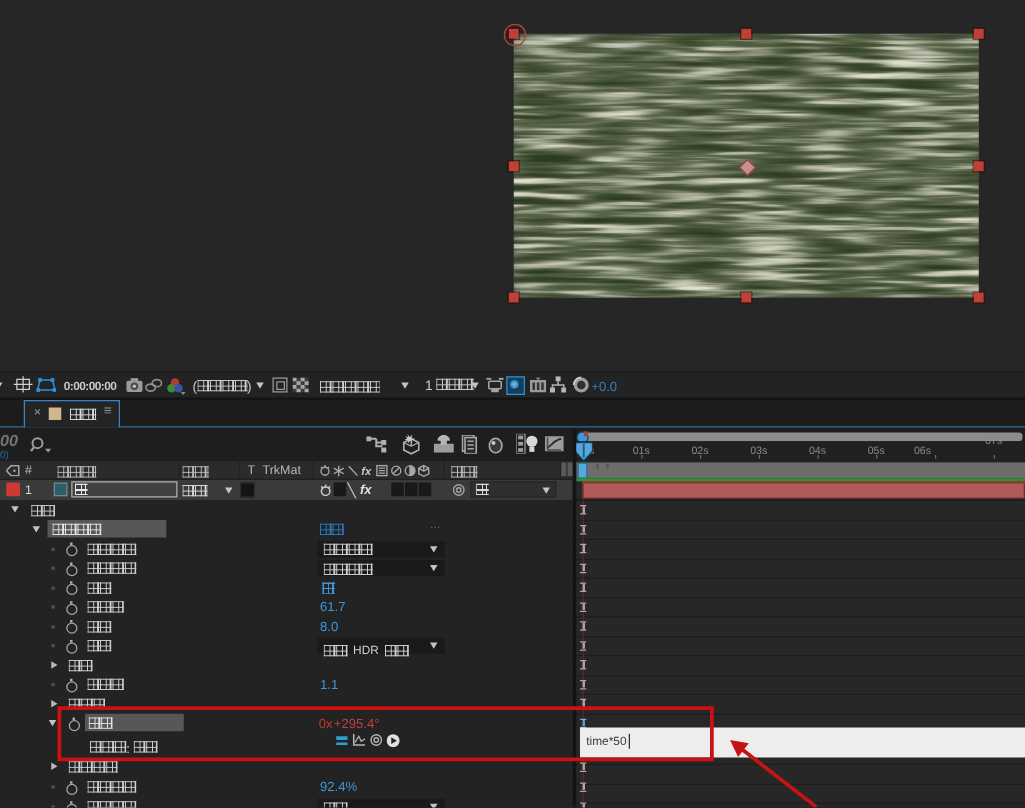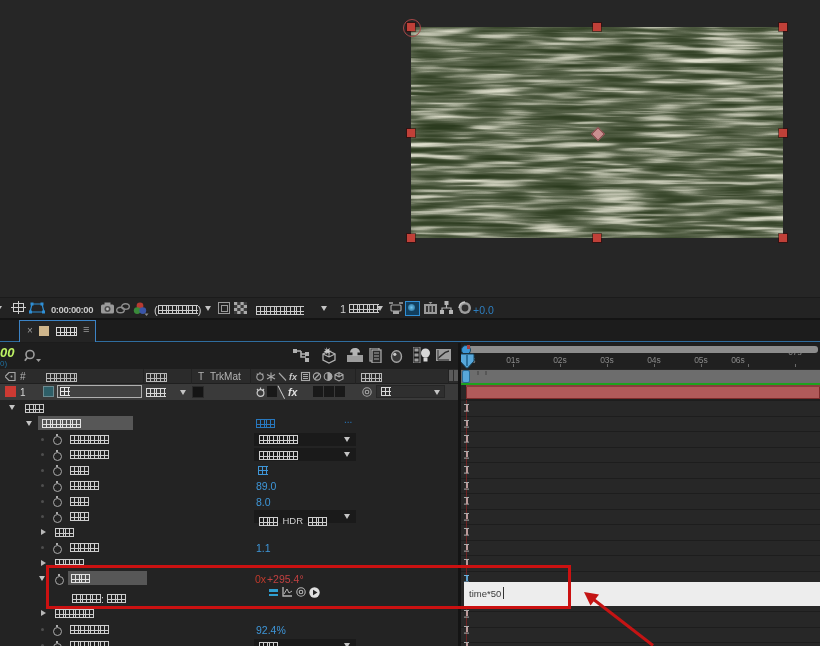--- a/index.html
+++ b/index.html
@@ -135,21 +135,21 @@
 <div class="a" style="left:0;top:319px;width:820px;height:24px;background:#1c1c1c"></div>
 <div class="a" style="left:0;top:318px;width:820px;height:2px;background:#141414"></div>
 <div class="a" style="left:0;top:341px;width:820px;height:1px;background:#2f6d9f"></div>
 <div class="a" style="left:19px;top:320px;width:77px;height:22px;background:#242424;border:1px solid #3c83c5;border-bottom:none;box-sizing:border-box"></div>
 <div class="a" style="left:27px;top:325px;color:#9a9a9a;font-size:10px">×</div>
 <div class="a" style="left:39px;top:326px;width:10px;height:10px;background:#cfb68c"></div>
 <div class="a cj" style="left:56px;top:327px;width:21px;color:#d8d8d8"></div>
 <div class="a" style="left:83px;top:323px;color:#9a9a9a;font-size:11px">≡</div>
 
 <div id="searchrow" class="a" style="left:0;top:343px;width:458px;height:26px;background:#1e1e1e">
- <div class="a" style="left:0;top:2px;color:#bef264;font-size:13px;font-weight:bold;font-style:italic">00</div>
+ <div class="a" style="left:0;top:2px;color:#737373;font-size:13px;font-weight:bold;font-style:italic">00</div>
  <div class="a" style="left:0;top:16px;color:#1f6f9f;font-size:8px">0)</div>
  <svg class="a" style="left:24px;top:6px" width="18" height="14">
       <circle cx="6" cy="5.5" r="4" fill="none" stroke="#9d9d9d" stroke-width="1.6"></circle>
       <line x1="3.2" y1="8.8" x2="0.8" y2="11.8" stroke="#9d9d9d" stroke-width="1.8"></line>
       <polygon points="12,10 17,10 14.5,13" fill="#9d9d9d"></polygon>
     </svg>
  <svg class="a" style="left:293px;top:6px" width="19" height="14">
       <path d="M2,2 L8,2 M8,2 L8,8 L13,8 M8,5 L13,5" stroke="#b0b0b0" stroke-width="1.6" fill="none"></path>
       <rect x="0" y="0" width="4" height="4" fill="#b0b0b0"></rect>
       <rect x="12" y="3" width="4" height="4" fill="#b0b0b0"></rect>
@@ -279,21 +279,21 @@
     </div>
 
  <div class="a" style="left:41px;top:68.5px;width:3px;height:3px;border-radius:50%;background:#4e4e4e"></div>
  <div class="sw" style="left:53px;top:67px"></div>
  <div class="a cj" style="left:70px;top:65.5px;width:19px;color:#cecece"></div>
  <div class="a cj" style="left:258px;top:65.5px;width:10px;color:#3e96d8"></div>
 
  <div class="a" style="left:41px;top:84px;width:3px;height:3px;border-radius:50%;background:#4e4e4e"></div>
  <div class="sw" style="left:53px;top:82.5px"></div>
  <div class="a cj" style="left:70px;top:81px;width:29px;color:#cecece"></div>
- <div class="a val" style="left:256px;top:80px">89.0</div>
+ <div class="a val" style="left:256px;top:80px">61.7</div>
 
  <div class="a" style="left:41px;top:99.5px;width:3px;height:3px;border-radius:50%;background:#4e4e4e"></div>
  <div class="sw" style="left:53px;top:98px"></div>
  <div class="a cj" style="left:70px;top:96.5px;width:19px;color:#cecece"></div>
  <div class="a val" style="left:256px;top:95.5px">8.0</div>
 
  <div class="a" style="left:41px;top:115px;width:3px;height:3px;border-radius:50%;background:#4e4e4e"></div>
  <div class="sw" style="left:53px;top:113.5px"></div>
  <div class="a cj" style="left:70px;top:112px;width:19px;color:#cecece"></div>
  <div class="dd" style="top:110px">

